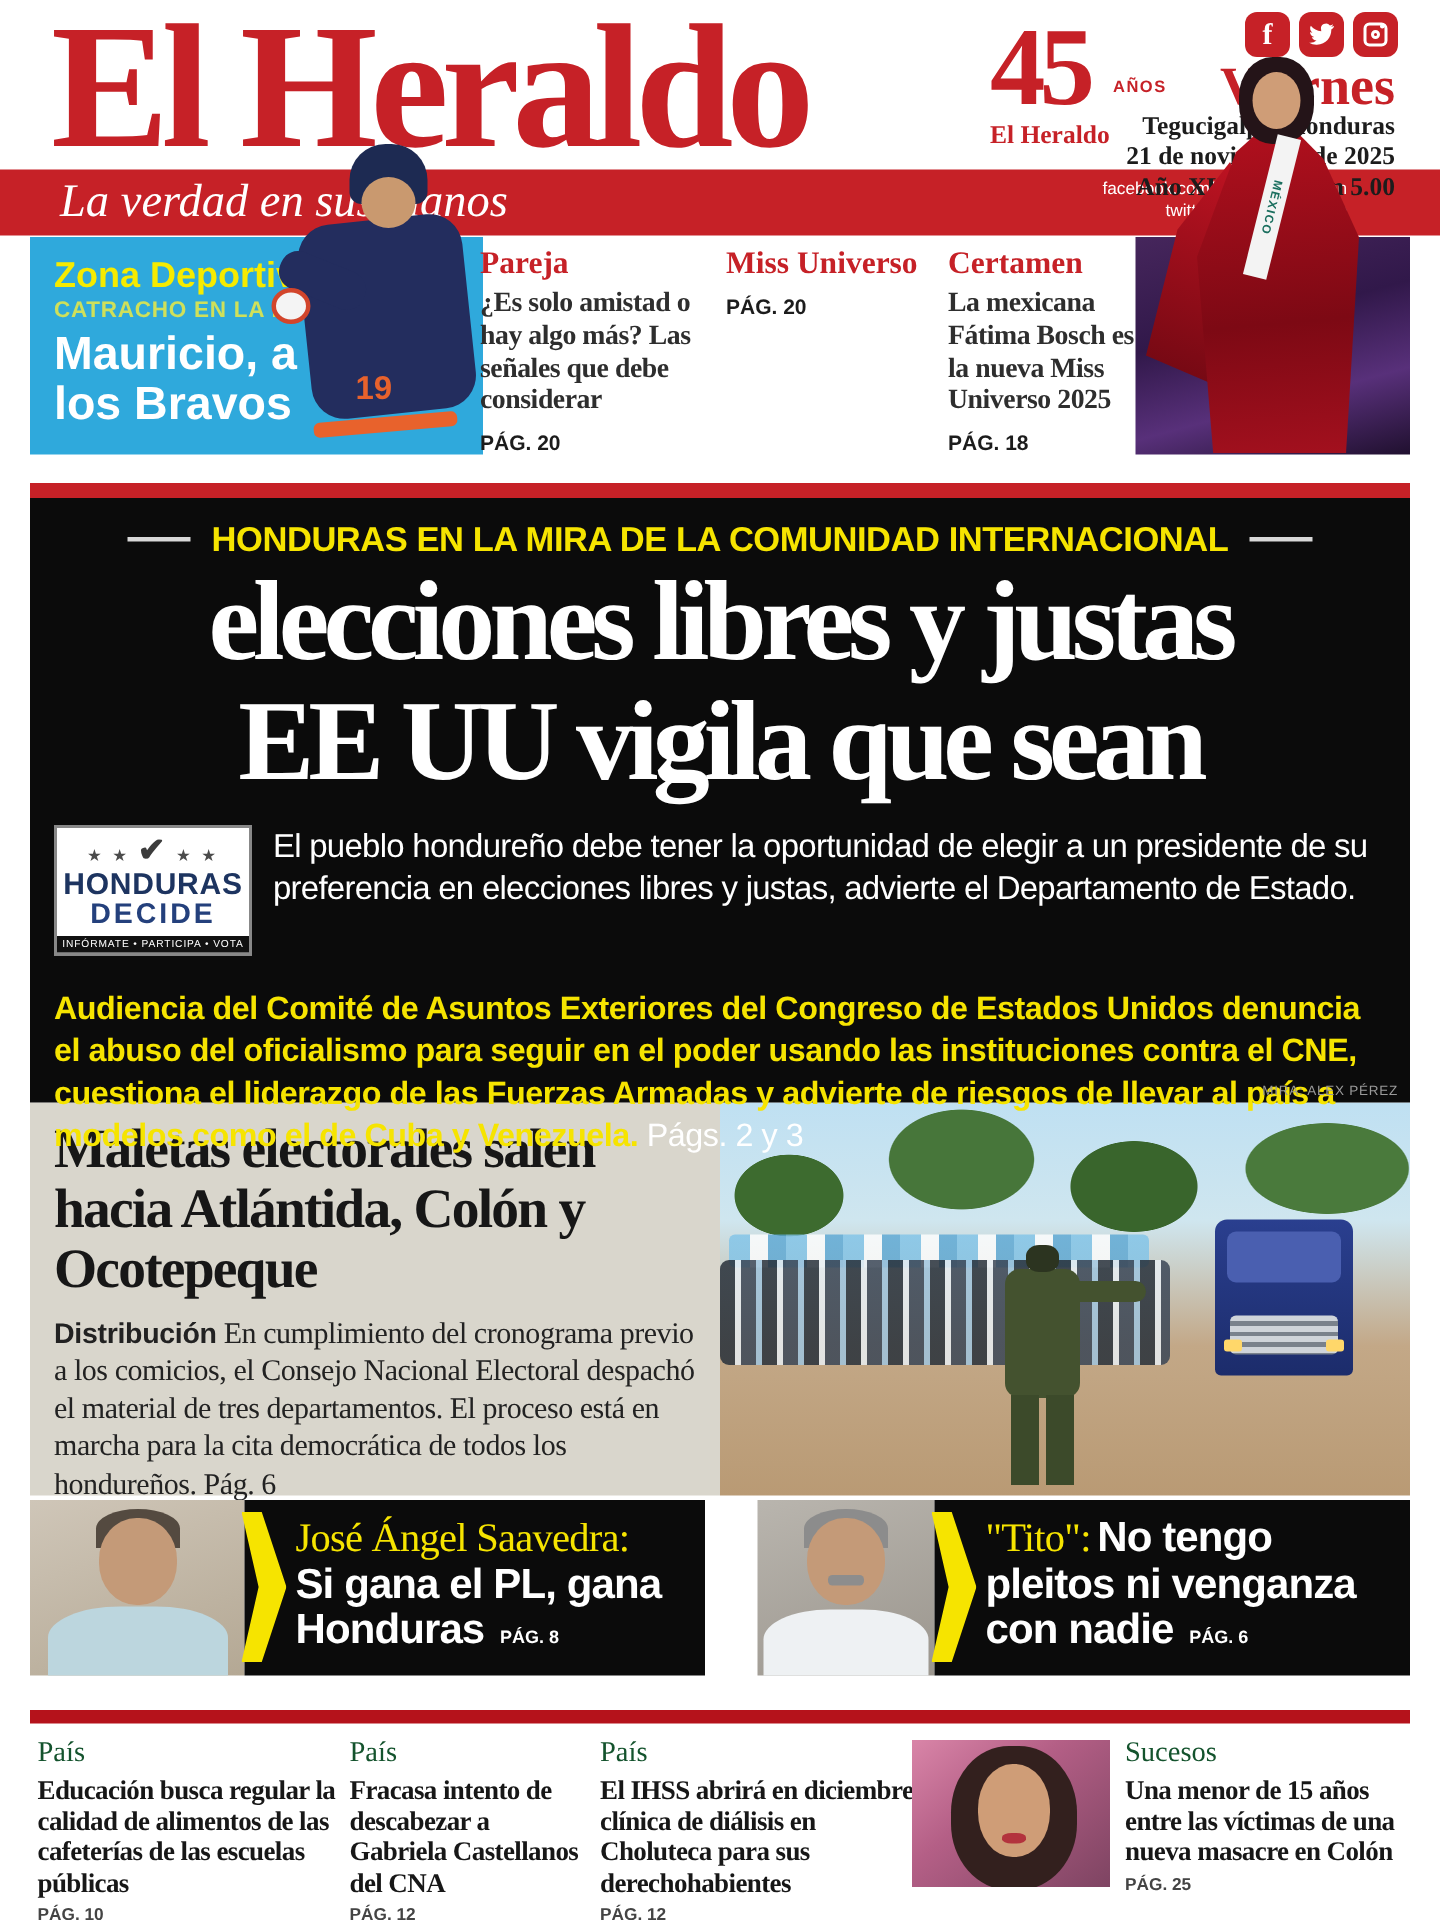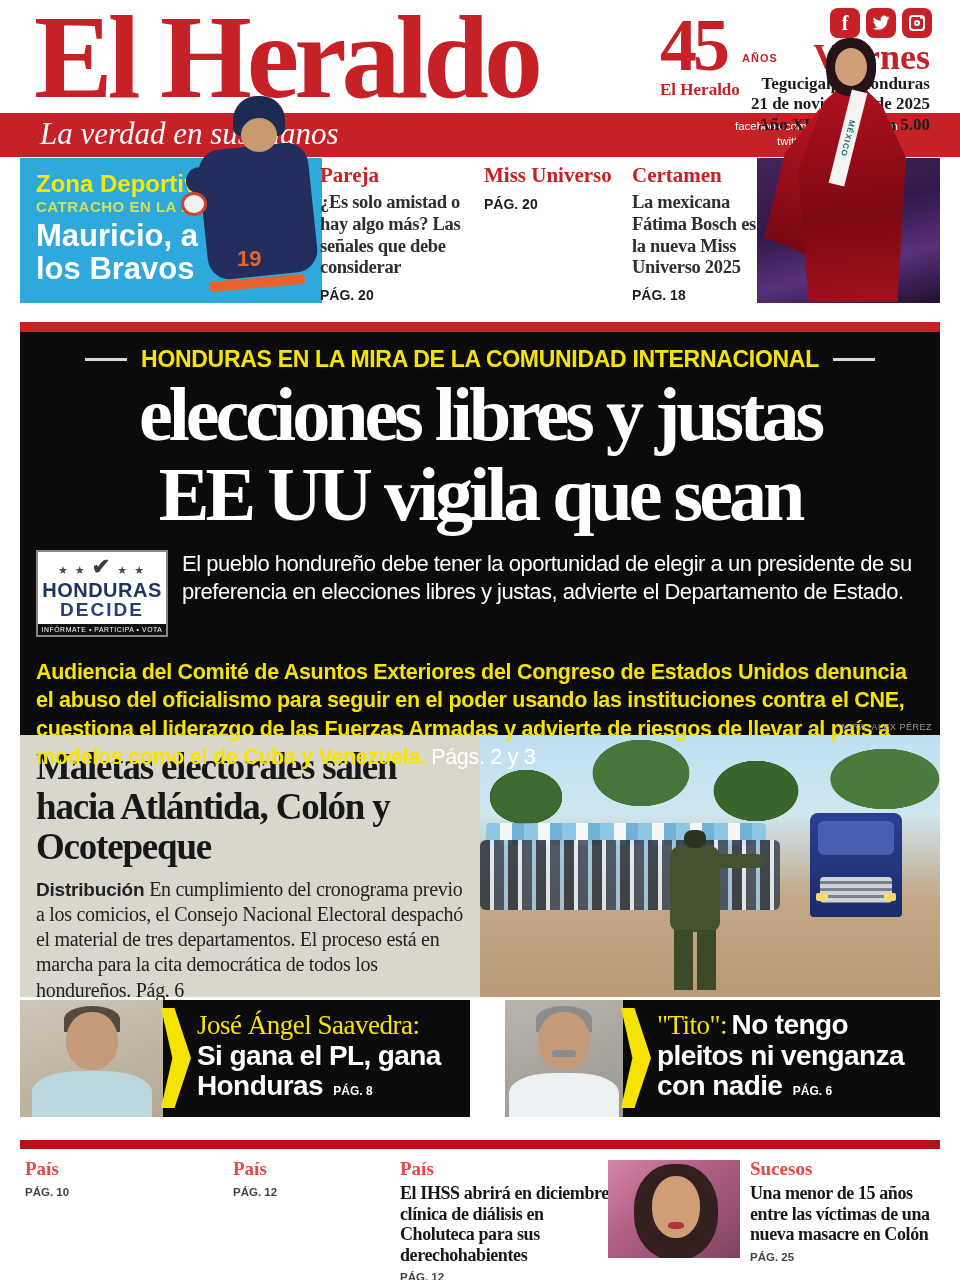--- a/index.html
+++ b/index.html
@@ -131,21 +131,21 @@
   .qb2 { left:623px; width:317px; }
   .qbox::before { content:""; position:absolute; left:-2px; top:8px; width:30px; height:100px; background:#f6e400;
     clip-path:polygon(0 0,45% 0,100% 50%,45% 100%,0 100%,38% 50%); }
   .qname { color:#f6e400; font-family:"Liberation Serif", serif; font-size:27px; letter-spacing:-.5px; }
   .qquote { color:#fff; font-weight:bold; font-size:28px; line-height:1.08; letter-spacing:-.6px; }
   .qpage { color:#fff; font-weight:bold; font-size:12px; margin-left:6px; }
 
   
   .bot-bar { position:absolute; left:20px; top:1140px; width:920px; height:9px; background:#b5121b; z-index:2; }
   .bcol { position:absolute; top:1158px; z-index:2; }
-  .bcol .bs { color:#ef4444; font-family:"Liberation Serif", serif; font-weight:bold; font-size:19px; margin-bottom:3px; }
+  .bcol .bs { color:#14532d; font-family:"Liberation Serif", serif; font-weight:normal; font-size:19px; margin-bottom:3px; }
   .bcol .bh { color:#171717; font-family:"Liberation Serif", serif; font-weight:bold; font-size:18px; line-height:1.14; letter-spacing:-.4px; }
   .bcol .bp { color:#444; font-weight:bold; font-size:11.5px; margin-top:6px; }
   .bphoto { position:absolute; left:608px; top:1160px; width:132px; height:98px; z-index:2; overflow:hidden;
     background:linear-gradient(140deg,#d985a8 0%,#b45f86 40%,#7e4462 100%); }
   .g-hair { position:absolute; left:26px; top:4px; width:84px; height:96px; background:#33201e; border-radius:46%; }
   .g-face { position:absolute; left:44px; top:16px; width:48px; height:62px; background:#cf9d77; border-radius:48%; }
   .g-lips { position:absolute; left:60px; top:62px; width:16px; height:7px; background:#b3333d; border-radius:40%; }
 </style>
 </head>
 <body>
@@ -303,24 +303,26 @@
   </div>
   <div class="qbox qb2">
     <span class="qname">"Tito":</span>
     <span class="qquote">No tengo pleitos ni venganza con nadie</span>
     <span class="qpage">PÁG. 6</span>
   </div>
 
   <div class="bot-bar"></div>
   <div class="bcol" style="left:25px; width:200px;">
     <div class="bs">País</div>
+    <div class="bh">Educación busca regular la calidad de alimentos de las cafeterías de las escuelas públicas</div>
     <div class="bp">PÁG. 10</div>
   </div>
   <div class="bcol" style="left:233px; width:162px;">
     <div class="bs">País</div>
+    <div class="bh">Fracasa intento de descabezar a Gabriela Castellanos del CNA</div>
     <div class="bp">PÁG. 12</div>
   </div>
   <div class="bcol" style="left:400px; width:214px;">
     <div class="bs">País</div>
     <div class="bh">El IHSS abrirá en diciembre clínica de diálisis en Choluteca para sus derechohabientes</div>
     <div class="bp">PÁG. 12</div>
   </div>
   <div class="bphoto">
     <div class="g-hair"></div>
     <div class="g-face"></div>

